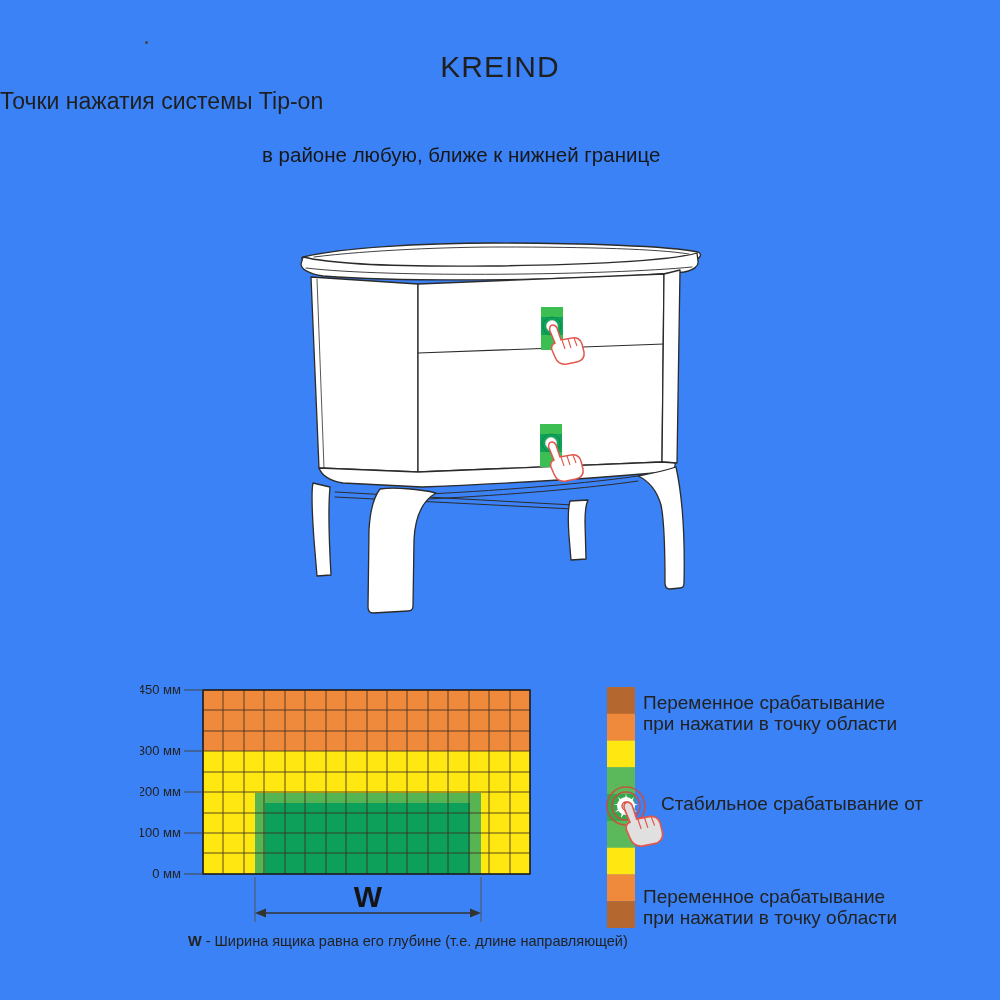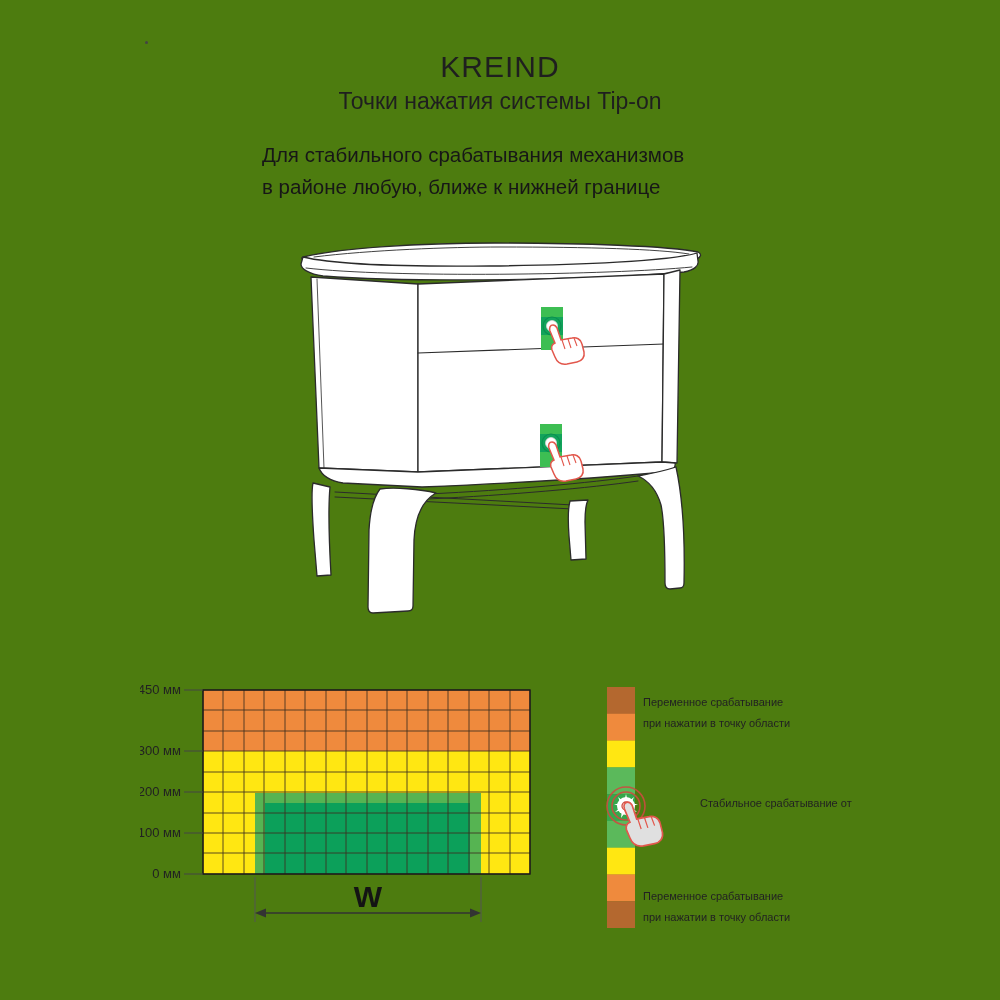--- a/index.html
+++ b/index.html
@@ -1,57 +1,56 @@
 <!DOCTYPE html>
 <html><head>
 <meta charset="utf-8">
 <style>
   * { margin:0; padding:0; box-sizing:border-box; }
   html,body { background:#fff; }
   body { font-family:"Liberation Sans","DejaVu Sans",sans-serif; color:#1a1a1a; }
-  .page { position:relative; width:1000px; height:1000px; background:#4d7c0f; overflow:hidden; }
+  .page { position:relative; width:1000px; height:1000px; background:#3b82f6; overflow:hidden; }
 
   .stray-dot { position:absolute; left:145px; top:41px; width:3px; height:3px; background:#444; border-radius:50%; }
 
   .title { position:absolute; top:50px; left:0; width:1000px; text-align:center;
            font-size:30px; letter-spacing:1px; color:#1f1f1f; }
-  .subtitle { position:absolute; top:88px; left:0; width:1000px; text-align:center;
+  .subtitle { position:absolute; top:88px; left:0; width:1000px; 
               font-size:23px; color:#1f1f1f; }
 
   .intro { position:absolute; left:262px; top:139px; width:500px;
            font-size:20.5px; line-height:31.5px; color:#171717; }
 
   .furniture { position:absolute; left:270px; top:240px; }
 
   .zone-diagram { position:absolute; left:140px; top:675px; }
   .axis-text { font-size:13px; fill:#222; font-family:"Liberation Sans",sans-serif; }
   .w-text { font-size:30px; font-weight:bold; fill:#141414; font-family:"Liberation Sans",sans-serif; }
 
   .footer-note { position:absolute; left:188px; top:933px; font-size:14.5px; color:#222; }
   .footer-note .w-bold { font-weight:bold; }
 
   .legend-bar { position:absolute; left:607px; top:687px; }
   .legend-icon { position:absolute; left:600px; top:780px; }
-  .legend-label { position:absolute; font-size:11px; line-height:21px; color:#222; }
+  .legend-label { position:absolute; font-size:19px; line-height:21px; color:#222; }
   .legend-label-0 { left:643px; top:692px; }
-  .legend-label-1 { left:700px; top:793px; }
+  .legend-label-1 { left:661px; top:793px; }
   .legend-label-2 { left:643px; top:886px; }
 </style>
 </head>
 <body>
 
 <div class="page">
 
   <div class="stray-dot"></div>
 
   <div class="title">KREIND</div>
   <div class="subtitle">Точки нажатия системы Tip-on</div>
 
   <div class="intro">
-    <div>Для стабильного срабатывания механизмов</div>
     <div>в районе любую, ближе к нижней границе</div>
   </div>
 
   <svg class="furniture" width="440" height="390" viewBox="0 0 440 390">
     <g stroke="#2b2b2b" stroke-width="1.3" fill="none" stroke-linejoin="round" stroke-linecap="round">
 
       <path fill="#fff" d="M33,17 C70,8 150,3 225,3 C310,3 400,6 428,12 C432,14 431,17 427,19 C380,25 300,28 220,28 C130,28 58,24 35,20 C31,19 31,18 33,17 Z"></path>
       <path d="M44,17 C100,10 180,7 230,7 C320,7 388,9 419,14" stroke-width="0.9"></path>
 
       <path fill="#fff" d="M33,17 L31,24 C31,29 39,34 53,36 C150,43 330,40 414,32 C424,30 429,26 428,21 L427,13 C400,21 310,25 220,26 C120,27 58,23 33,17 Z"></path>
@@ -116,20 +115,23 @@
     <text class="axis-text" x="41" y="162" text-anchor="end">100 мм</text>
     <text class="axis-text" x="41" y="203" text-anchor="end">0 мм</text>
 
     <path d="M115 202V247M341 202V247" stroke="#555" stroke-width="1"></path>
     <line x1="124" y1="238" x2="332" y2="238" stroke="#333" stroke-width="1.3"></line>
     <path d="M115,238 l11,-4.5 v9 Z" fill="#333"></path>
     <path d="M341,238 l-11,-4.5 v9 Z" fill="#333"></path>
     <text class="w-text" x="228" y="232" text-anchor="middle">W</text>
   </svg>
 
+  <div class="footer-note">
+    <span class="w-bold">W</span><span> - Ширина ящика равна его глубине (т.е. длине направляющей)</span>
+  </div>
 
   <svg class="legend-bar" width="28" height="241" viewBox="0 0 28 241">
     <rect x="0" y="0" width="28" height="27" fill="#B4682F"></rect>
     <rect x="0" y="26.8" width="28" height="27" fill="#EF8A3D"></rect>
     <rect x="0" y="53.6" width="28" height="27" fill="#FFE712"></rect>
     <rect x="0" y="80.3" width="28" height="27" fill="#5BB95B"></rect>
     <rect x="0" y="107.1" width="28" height="27" fill="#35A74C"></rect>
     <rect x="0" y="133.9" width="28" height="27" fill="#5BB95B"></rect>
     <rect x="0" y="160.7" width="28" height="27" fill="#FFE712"></rect>
     <rect x="0" y="187.4" width="28" height="27" fill="#EF8A3D"></rect>

